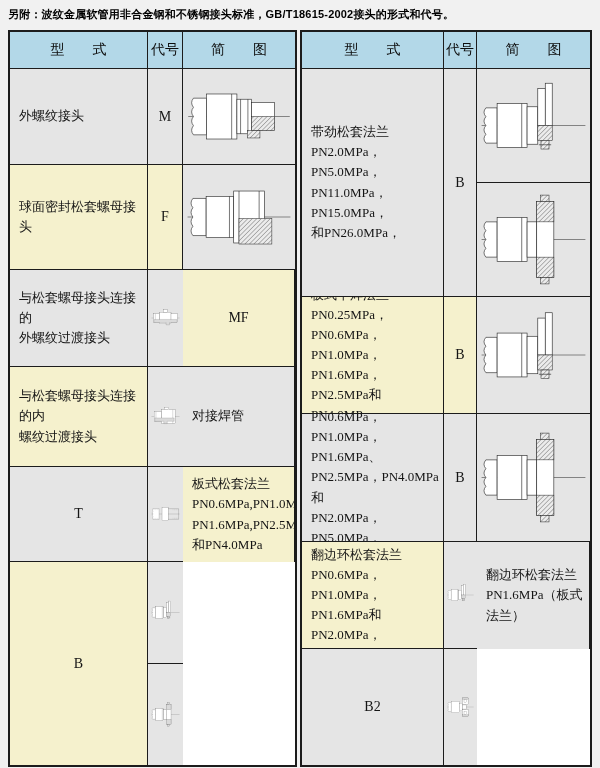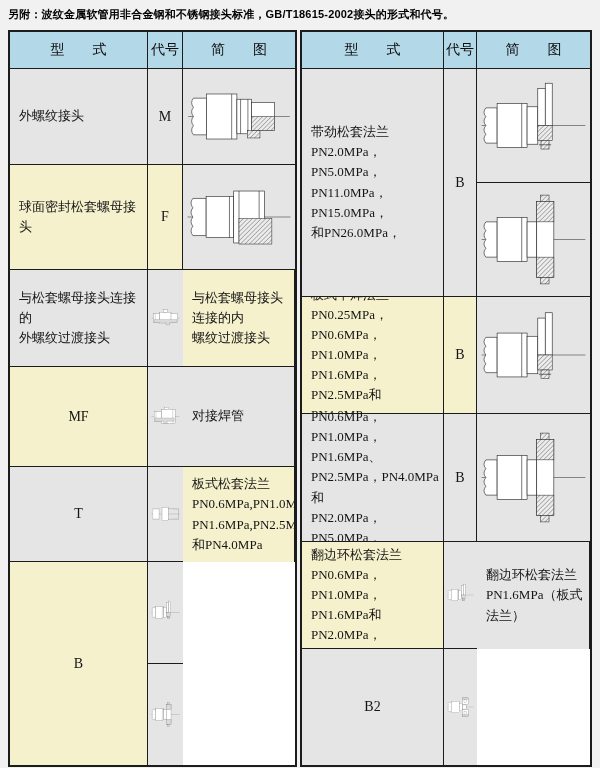--- a/index.html
+++ b/index.html
@@ -110,23 +110,23 @@
               <line x1="3" y1="85" x2="197" y2="85" stroke="#2b2b2b" stroke-width="1"></line>
               <rect x="18" y="56" width="42" height="58" stroke="#2b2b2b" stroke-width="1.2" fill="#ffffff"></rect>
               <line x1="30" y1="56" x2="30" y2="114" stroke="#2b2b2b" stroke-width="1.2" fill="none"></line>
               <rect x="60" y="46" width="78" height="78" stroke="#2b2b2b" stroke-width="1.2" fill="#ffffff"></rect>
               <rect x="86" y="28" width="26" height="18" stroke="#2b2b2b" stroke-width="1.2" fill="#ffffff"></rect>
               <rect x="138" y="56" width="44" height="58" stroke="#2b2b2b" stroke-width="1.2" fill="#ffffff"></rect>
               <path d="M22,95 H178 V116 H128 V132 H104 V116 H22 Z" stroke="#2b2b2b" stroke-width="1" fill="url(#hatch)"></path>
             </svg>
           </div>
         </div>
+        <div class="cell code hl">MF</div>
         <div class="cell type hl">与松套螺母接头连接的内
 螺纹过渡接头</div>
-        <div class="cell code hl">MF</div>
         <div class="cell diag no-r">
           <div class="subdiag">
             <svg class="fig" viewBox="0 0 200 170" preserveAspectRatio="xMidYMid meet" xmlns="http://www.w3.org/2000/svg">
               <line x1="3" y1="85" x2="197" y2="85" stroke="#2b2b2b" stroke-width="1"></line>
               <rect x="22" y="52" width="52" height="66" stroke="#2b2b2b" stroke-width="1.2" fill="#ffffff"></rect>
               <line x1="34" y1="52" x2="34" y2="118" stroke="#2b2b2b" stroke-width="1.2" fill="none"></line>
               <rect x="74" y="38" width="92" height="94" stroke="#2b2b2b" stroke-width="1.2" fill="#ffffff"></rect>
               <rect x="92" y="22" width="30" height="16" stroke="#2b2b2b" stroke-width="1.2" fill="#ffffff"></rect>
               <line x1="150" y1="38" x2="150" y2="132" stroke="#2b2b2b" stroke-width="1.2" fill="none"></line>
               <path d="M26,95 H160 V118 H112 V134 H88 V118 H26 Z" stroke="#2b2b2b" stroke-width="1" fill="url(#hatch)"></path>

